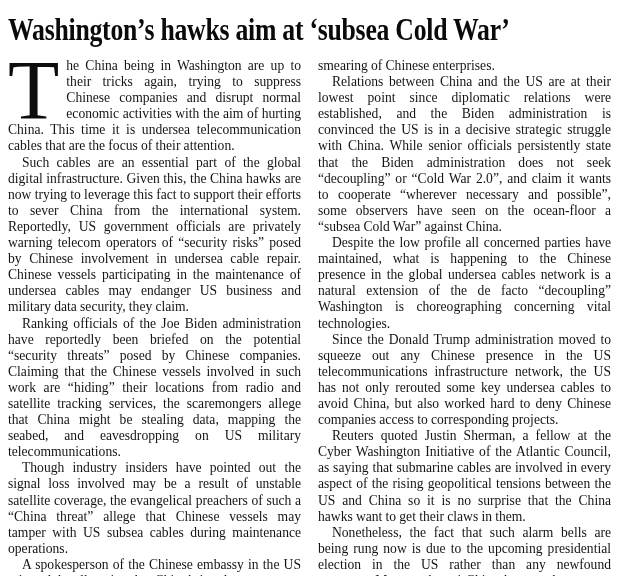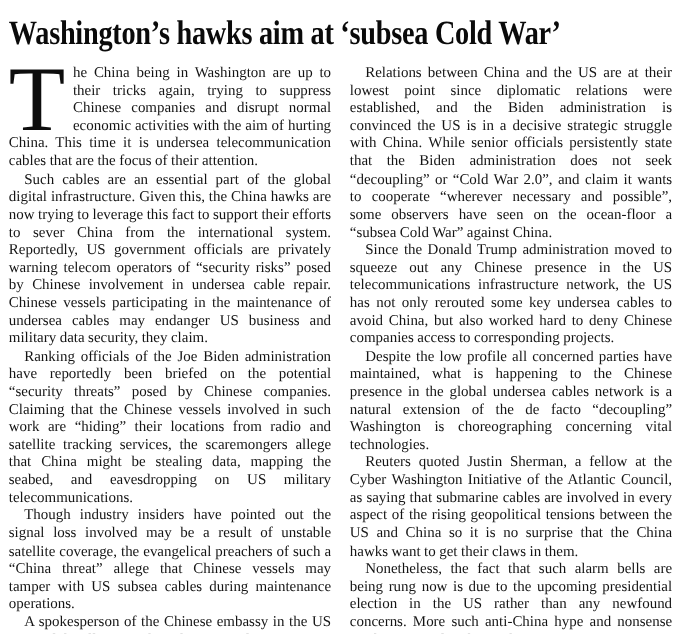--- a/index.html
+++ b/index.html
@@ -82,21 +82,22 @@
 
     <div class="col">
       <p class="lead"><span class="dropcap">T</span><span>he China being in Washington are up to their tricks again, trying to suppress Chinese companies and disrupt normal economic activities with the aim of hurting China. This time it is undersea telecommunication cables that are the focus of their attention.</span></p>
       <p>Such cables are an essential part of the global digital infrastructure. Given this, the China hawks are now trying to leverage this fact to support their efforts to sever China from the international system. Reportedly, US government officials are privately warning telecom operators of “security risks” posed by Chinese involvement in undersea cable repair. Chinese vessels participating in the maintenance of undersea cables may endanger US business and military data security, they claim.</p>
       <p>Ranking officials of the Joe Biden administration have reportedly been briefed on the potential “security threats” posed by Chinese companies. Claiming that the Chinese vessels involved in such work are “hiding” their locations from radio and satellite tracking services, the scaremongers allege that China might be stealing data, mapping the seabed, and eavesdropping on US military telecommunications.</p>
       <p>Though industry insiders have pointed out the signal loss involved may be a result of unstable satellite coverage, the evangelical preachers of such a “China threat” allege that Chinese vessels may tamper with US subsea cables during maintenance operations.</p>
       <p>A spokesperson of the Chinese embassy in the US rejected the allegation that China’s involvement poses a security threat and firmly opposed the US’</p>
     </div>
 
     <div class="col">
+      <p class="continuation">smearing of Chinese enterprises.</p>
       <p>Relations between China and the US are at their lowest point since diplomatic relations were established, and the Biden administration is convinced the US is in a decisive strategic struggle with China. While senior officials persistently state that the Biden administration does not seek “decoupling” or “Cold War 2.0”, and claim it wants to cooperate “wherever necessary and possible”, some observers have seen on the ocean-floor a “subsea Cold War” against China.</p>
+      <p>Despite the low profile all concerned parties have maintained, what is happening to the Chinese presence in the global undersea cables network is a natural extension of the de facto “decoupling” Washington is choreographing concerning vital technologies.</p>
       <p>Since the Donald Trump administration moved to squeeze out any Chinese presence in the US telecommunications infrastructure network, the US has not only rerouted some key undersea cables to avoid China, but also worked hard to deny Chinese companies access to corresponding projects.</p>
-      <p>Despite the low profile all concerned parties have maintained, what is happening to the Chinese presence in the global undersea cables network is a natural extension of the de facto “decoupling” Washington is choreographing concerning vital technologies.</p>
       <p>Reuters quoted Justin Sherman, a fellow at the Cyber Washington Initiative of the Atlantic Council, as saying that submarine cables are involved in every aspect of the rising geopolitical tensions between the US and China so it is no surprise that the China hawks want to get their claws in them.</p>
       <p>Nonetheless, the fact that such alarm bells are being rung now is due to the upcoming presidential election in the US rather than any newfound concerns. More such anti-China hype and nonsense can be expected in the weeks to come.</p>
     </div>
 
   </div>
 </div>
 
 </body></html>

